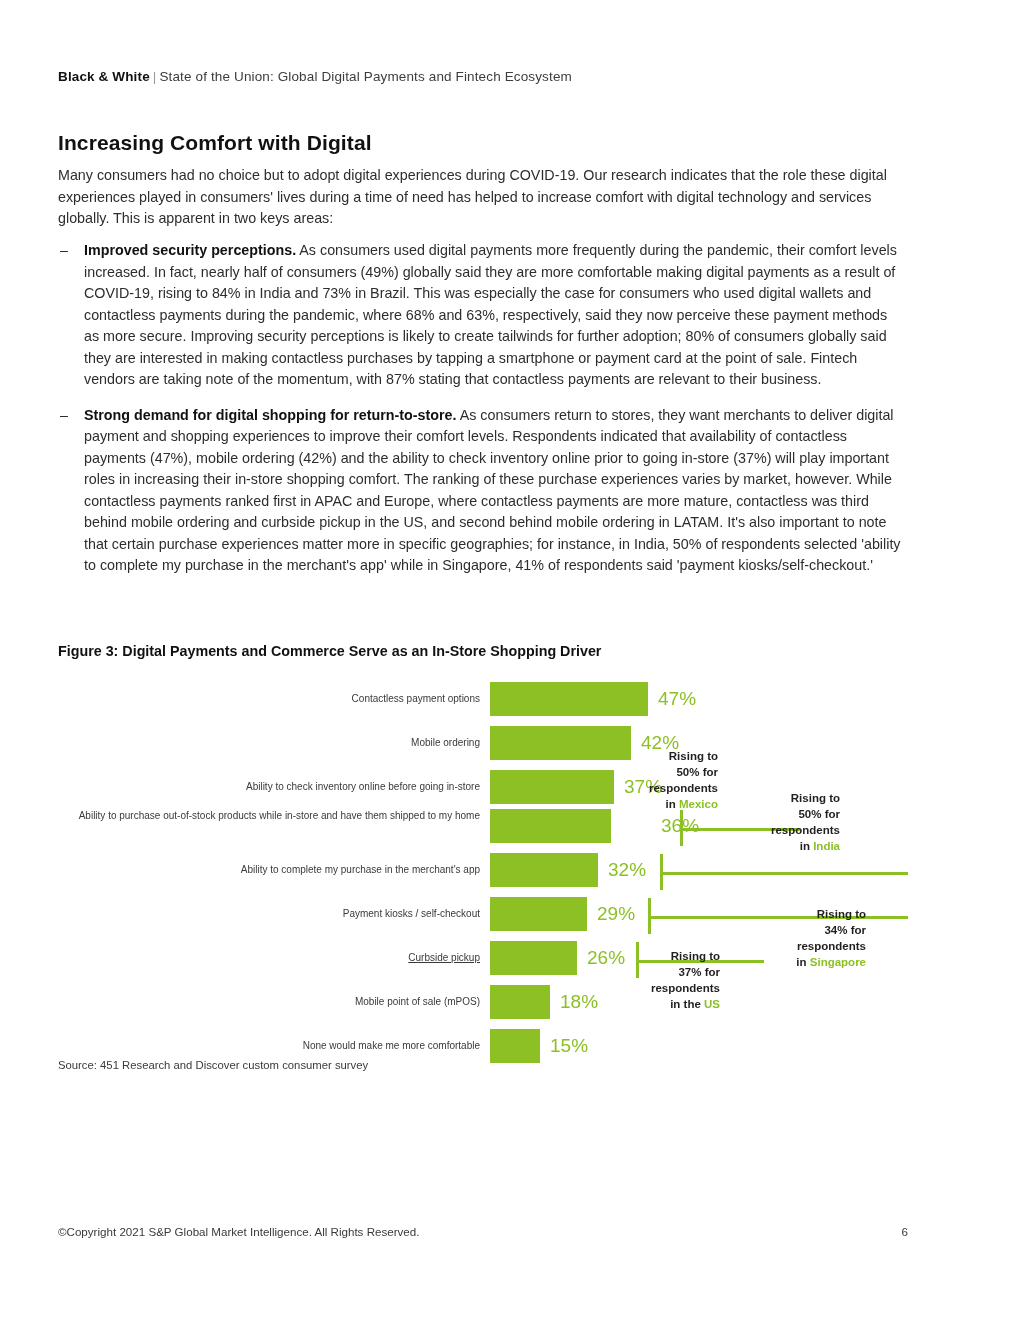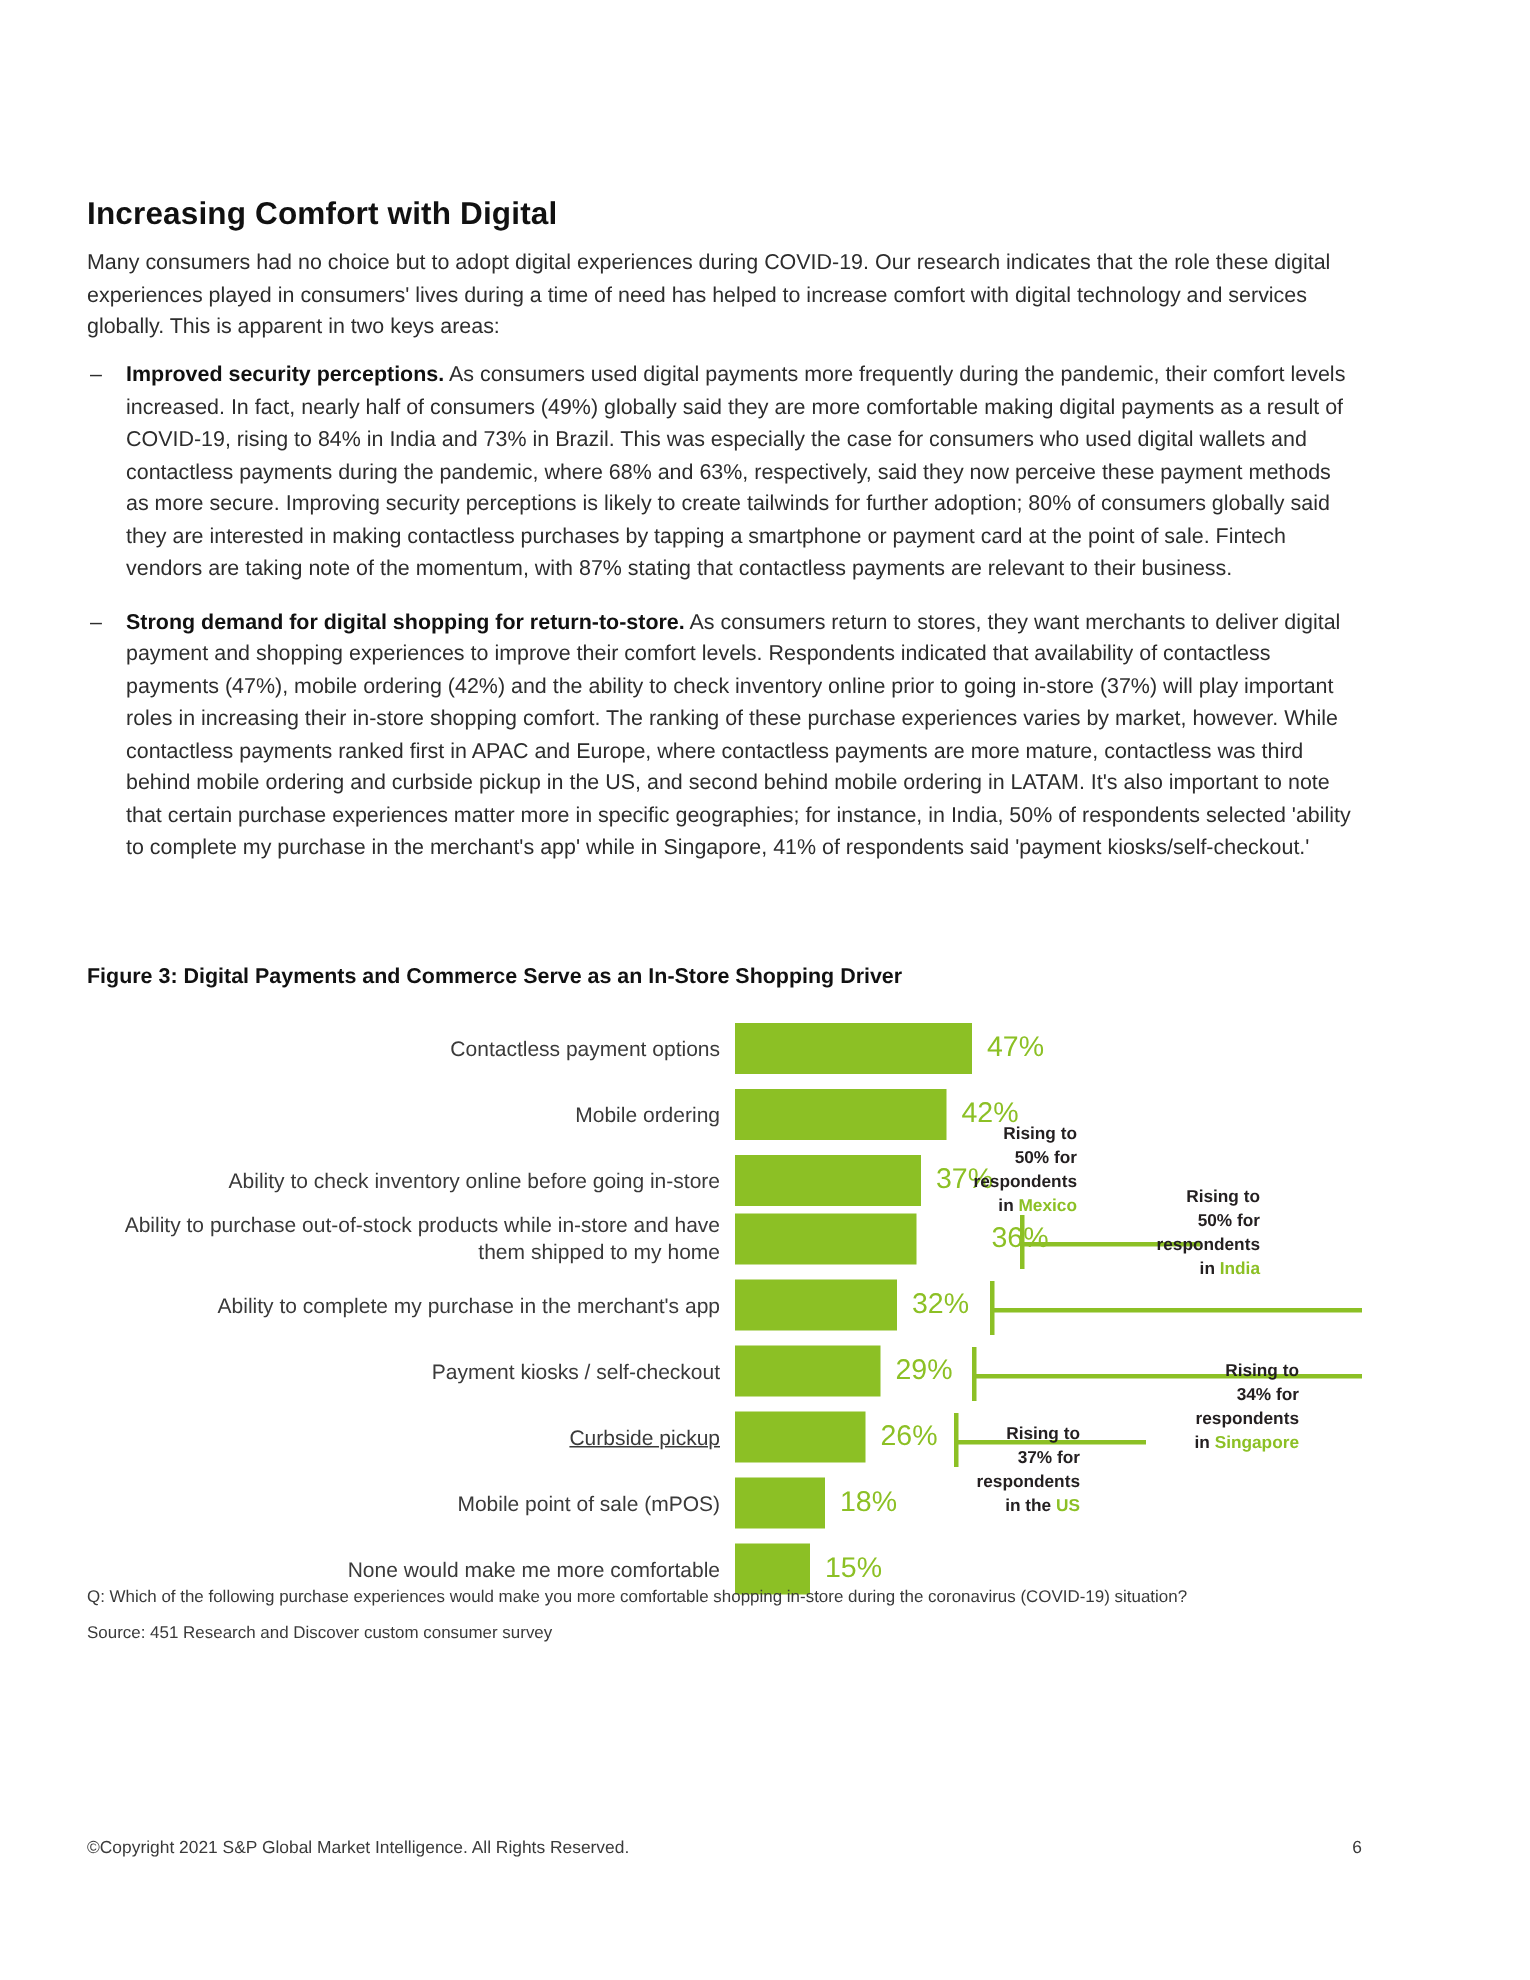--- a/index.html
+++ b/index.html
@@ -108,21 +108,21 @@
   .chart-row {
     position: absolute;
     left: 0;
     width: 900px;
   }
   .cat-label {
     position: absolute;
     left: 0;
     width: 422px;
     text-align: right;
-    font-size: 14px;
+    font-size: 10px;
     line-height: 18px;
     color: #3a3a3a;
   }
   .bar {
     position: absolute;
     left: 432px;
     background: #8cc025;
     height: 34px;
   }
   .bar-value {
@@ -201,20 +201,23 @@
     position: absolute;
     right: 0;
     top: 0;
   }
 </style>
 </head>
 <body>
 
 <div class="page">
 
+  <div class="running-header">
+    <span class="brand">Black &amp; White</span><span class="sep">|</span><span>State of the Union: Global Digital Payments and Fintech Ecosystem</span>
+  </div>
 
   <div class="section-title">Increasing Comfort with Digital</div>
 
   <div class="intro">Many consumers had no choice but to adopt digital experiences during COVID-19. Our research indicates that the role these digital experiences played in consumers' lives during a time of need has helped to increase comfort with digital technology and services globally. This is apparent in two keys areas:</div>
 
   <div class="bullets">
     <div class="bullet">
       <span class="dash">–</span>
       <b>Improved security perceptions.</b><span> As consumers used digital payments more frequently during the pandemic, their comfort levels increased. In fact, nearly half of consumers (49%) globally said they are more comfortable making digital payments as a result of COVID-19, rising to 84% in India and 73% in Brazil. This was especially the case for consumers who used digital wallets and contactless payments during the pandemic, where 68% and 63%, respectively, said they now perceive these payment methods as more secure. Improving security perceptions is likely to create tailwinds for further adoption; 80% of consumers globally said they are interested in making contactless purchases by tapping a smartphone or payment card at the point of sale. Fintech vendors are taking note of the momentum, with 87% stating that contactless payments are relevant to their business.</span>
     </div>
@@ -308,21 +311,20 @@
       </div>
       <div class="callout" style="right: 238px; top: 272px;">
         <div>Rising to</div>
         <div>37% for</div>
         <div>respondents</div>
         <div><span>in the </span><span class="hl" style="color: rgb(140, 192, 37);">US</span></div>
       </div>
     </div>
 
   <div class="footnotes">
-    <div class="fn">Q: Which of the following purchase experiences would make you more comfortable shopping in-store during the coronavirus (COVID-19) situation?</div>
     <div class="fn">Source: 451 Research and Discover custom consumer survey</div>
   </div>
 
   <div class="page-footer">
     <span class="copyright">©Copyright 2021 S&amp;P Global Market Intelligence. All Rights Reserved.</span>
     <span class="pagenum">6</span>
   </div>
 
 </div>
 

